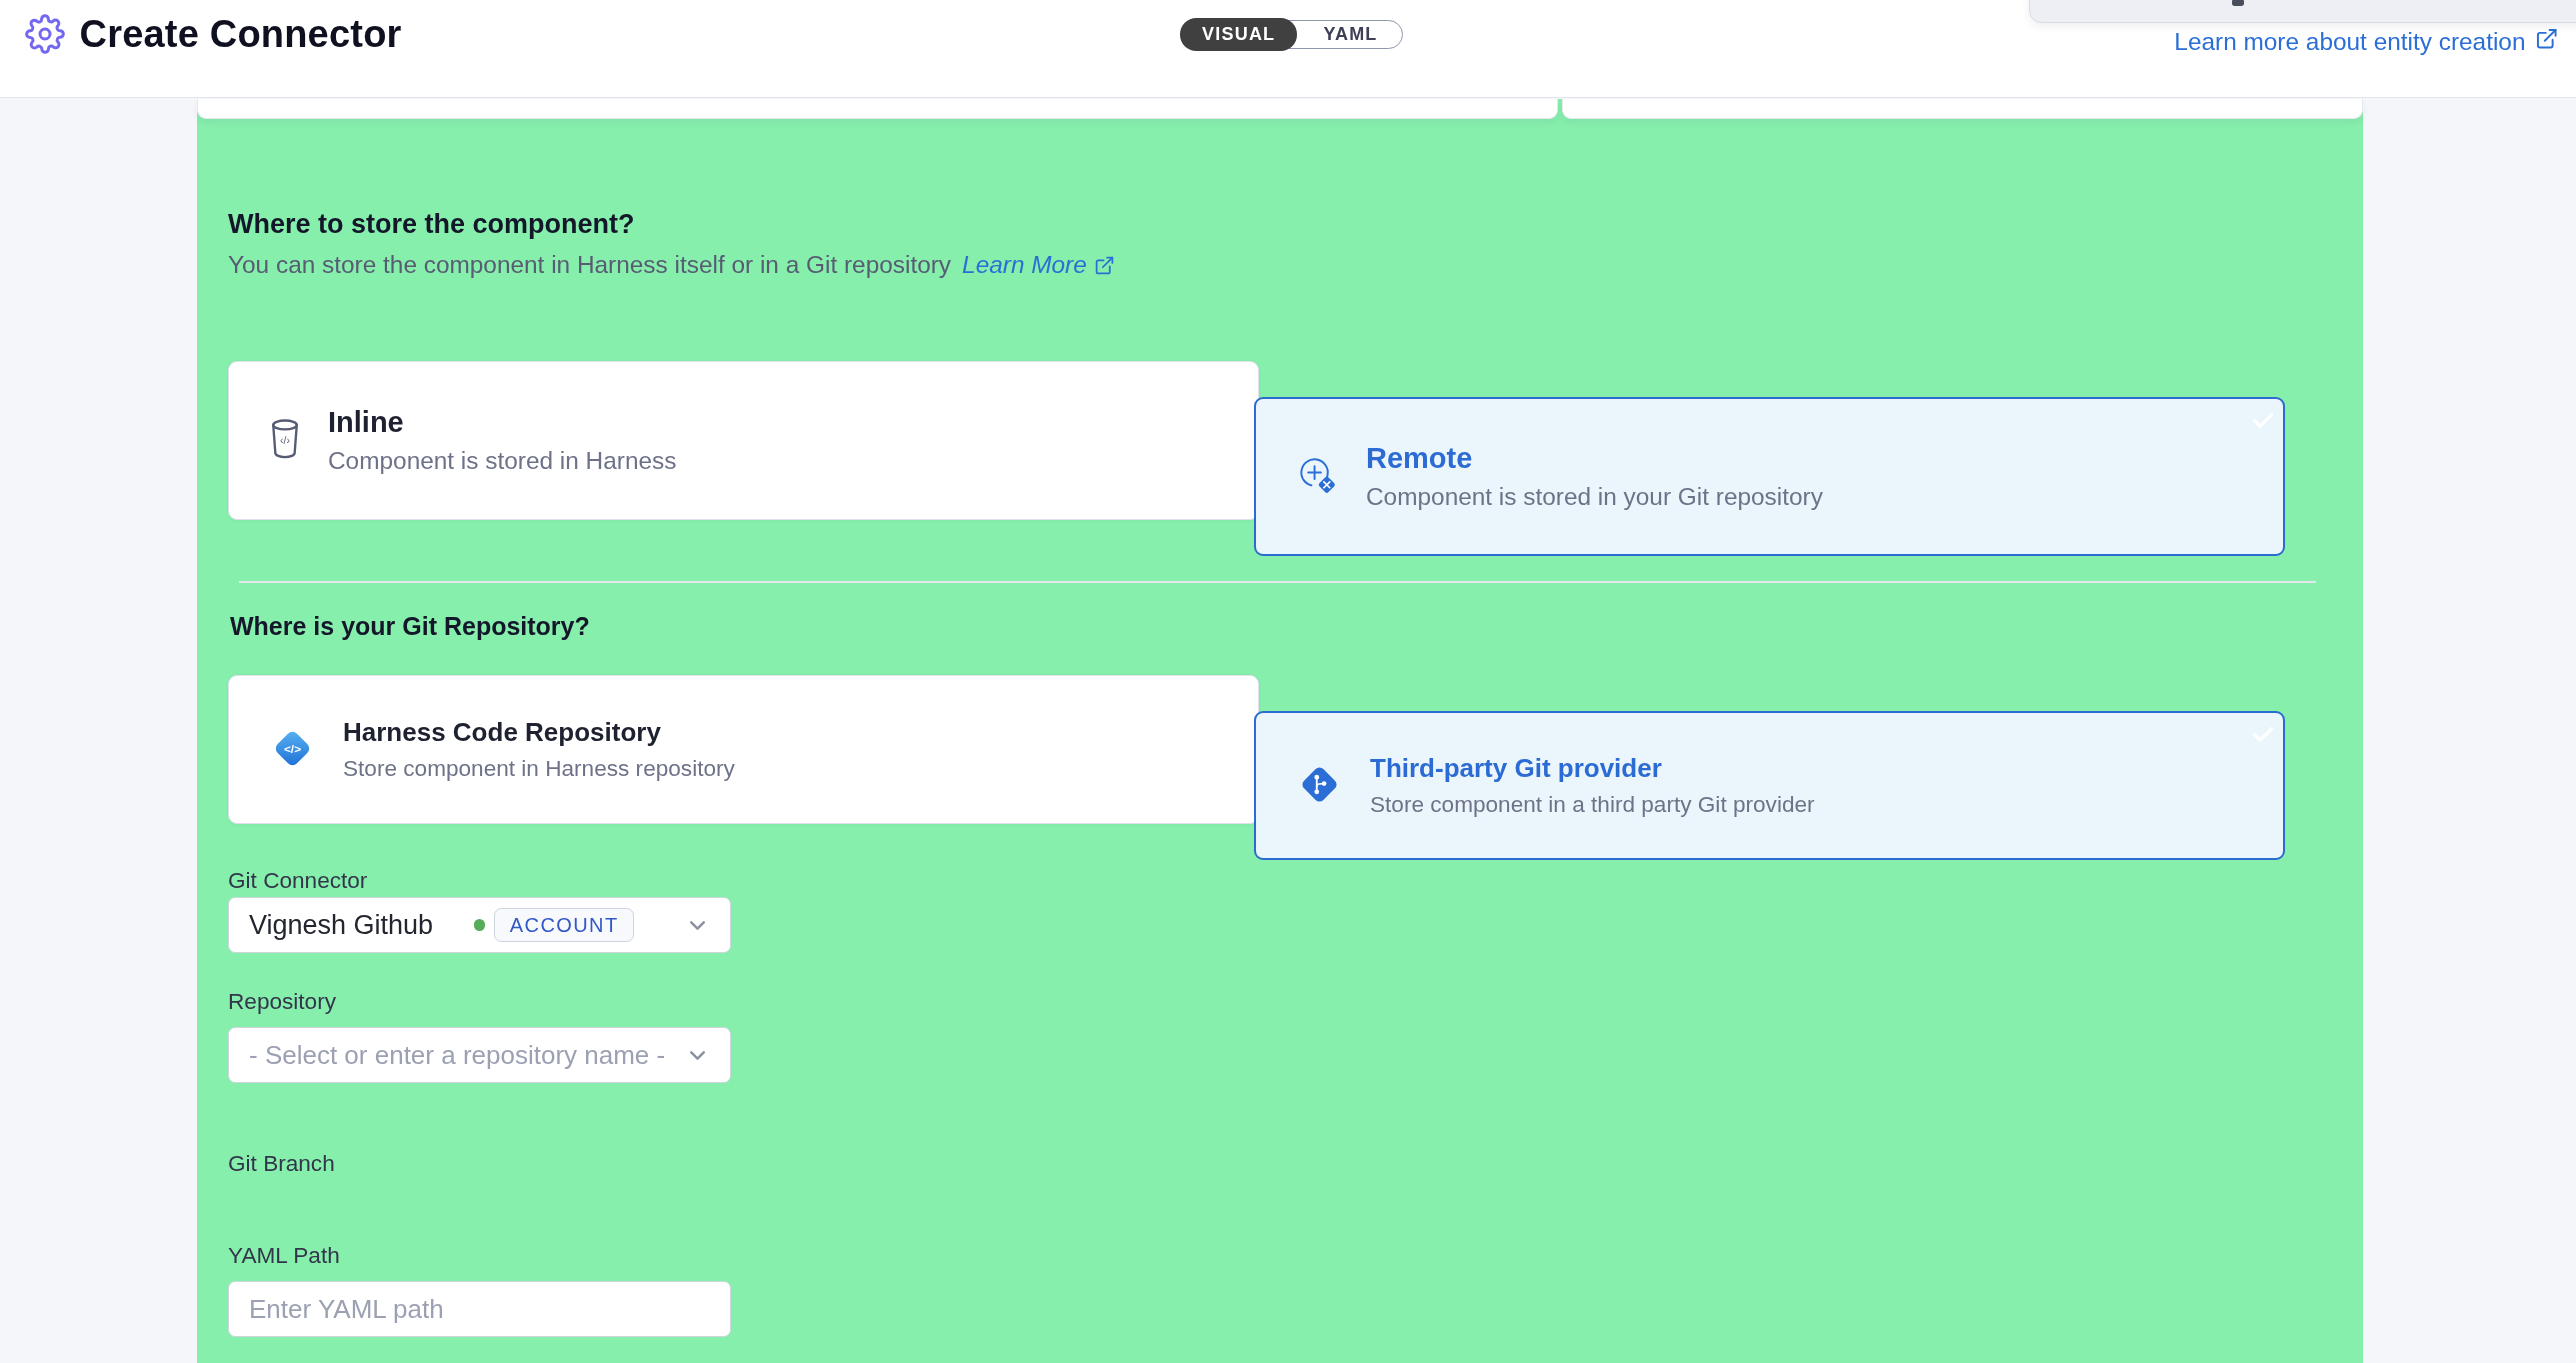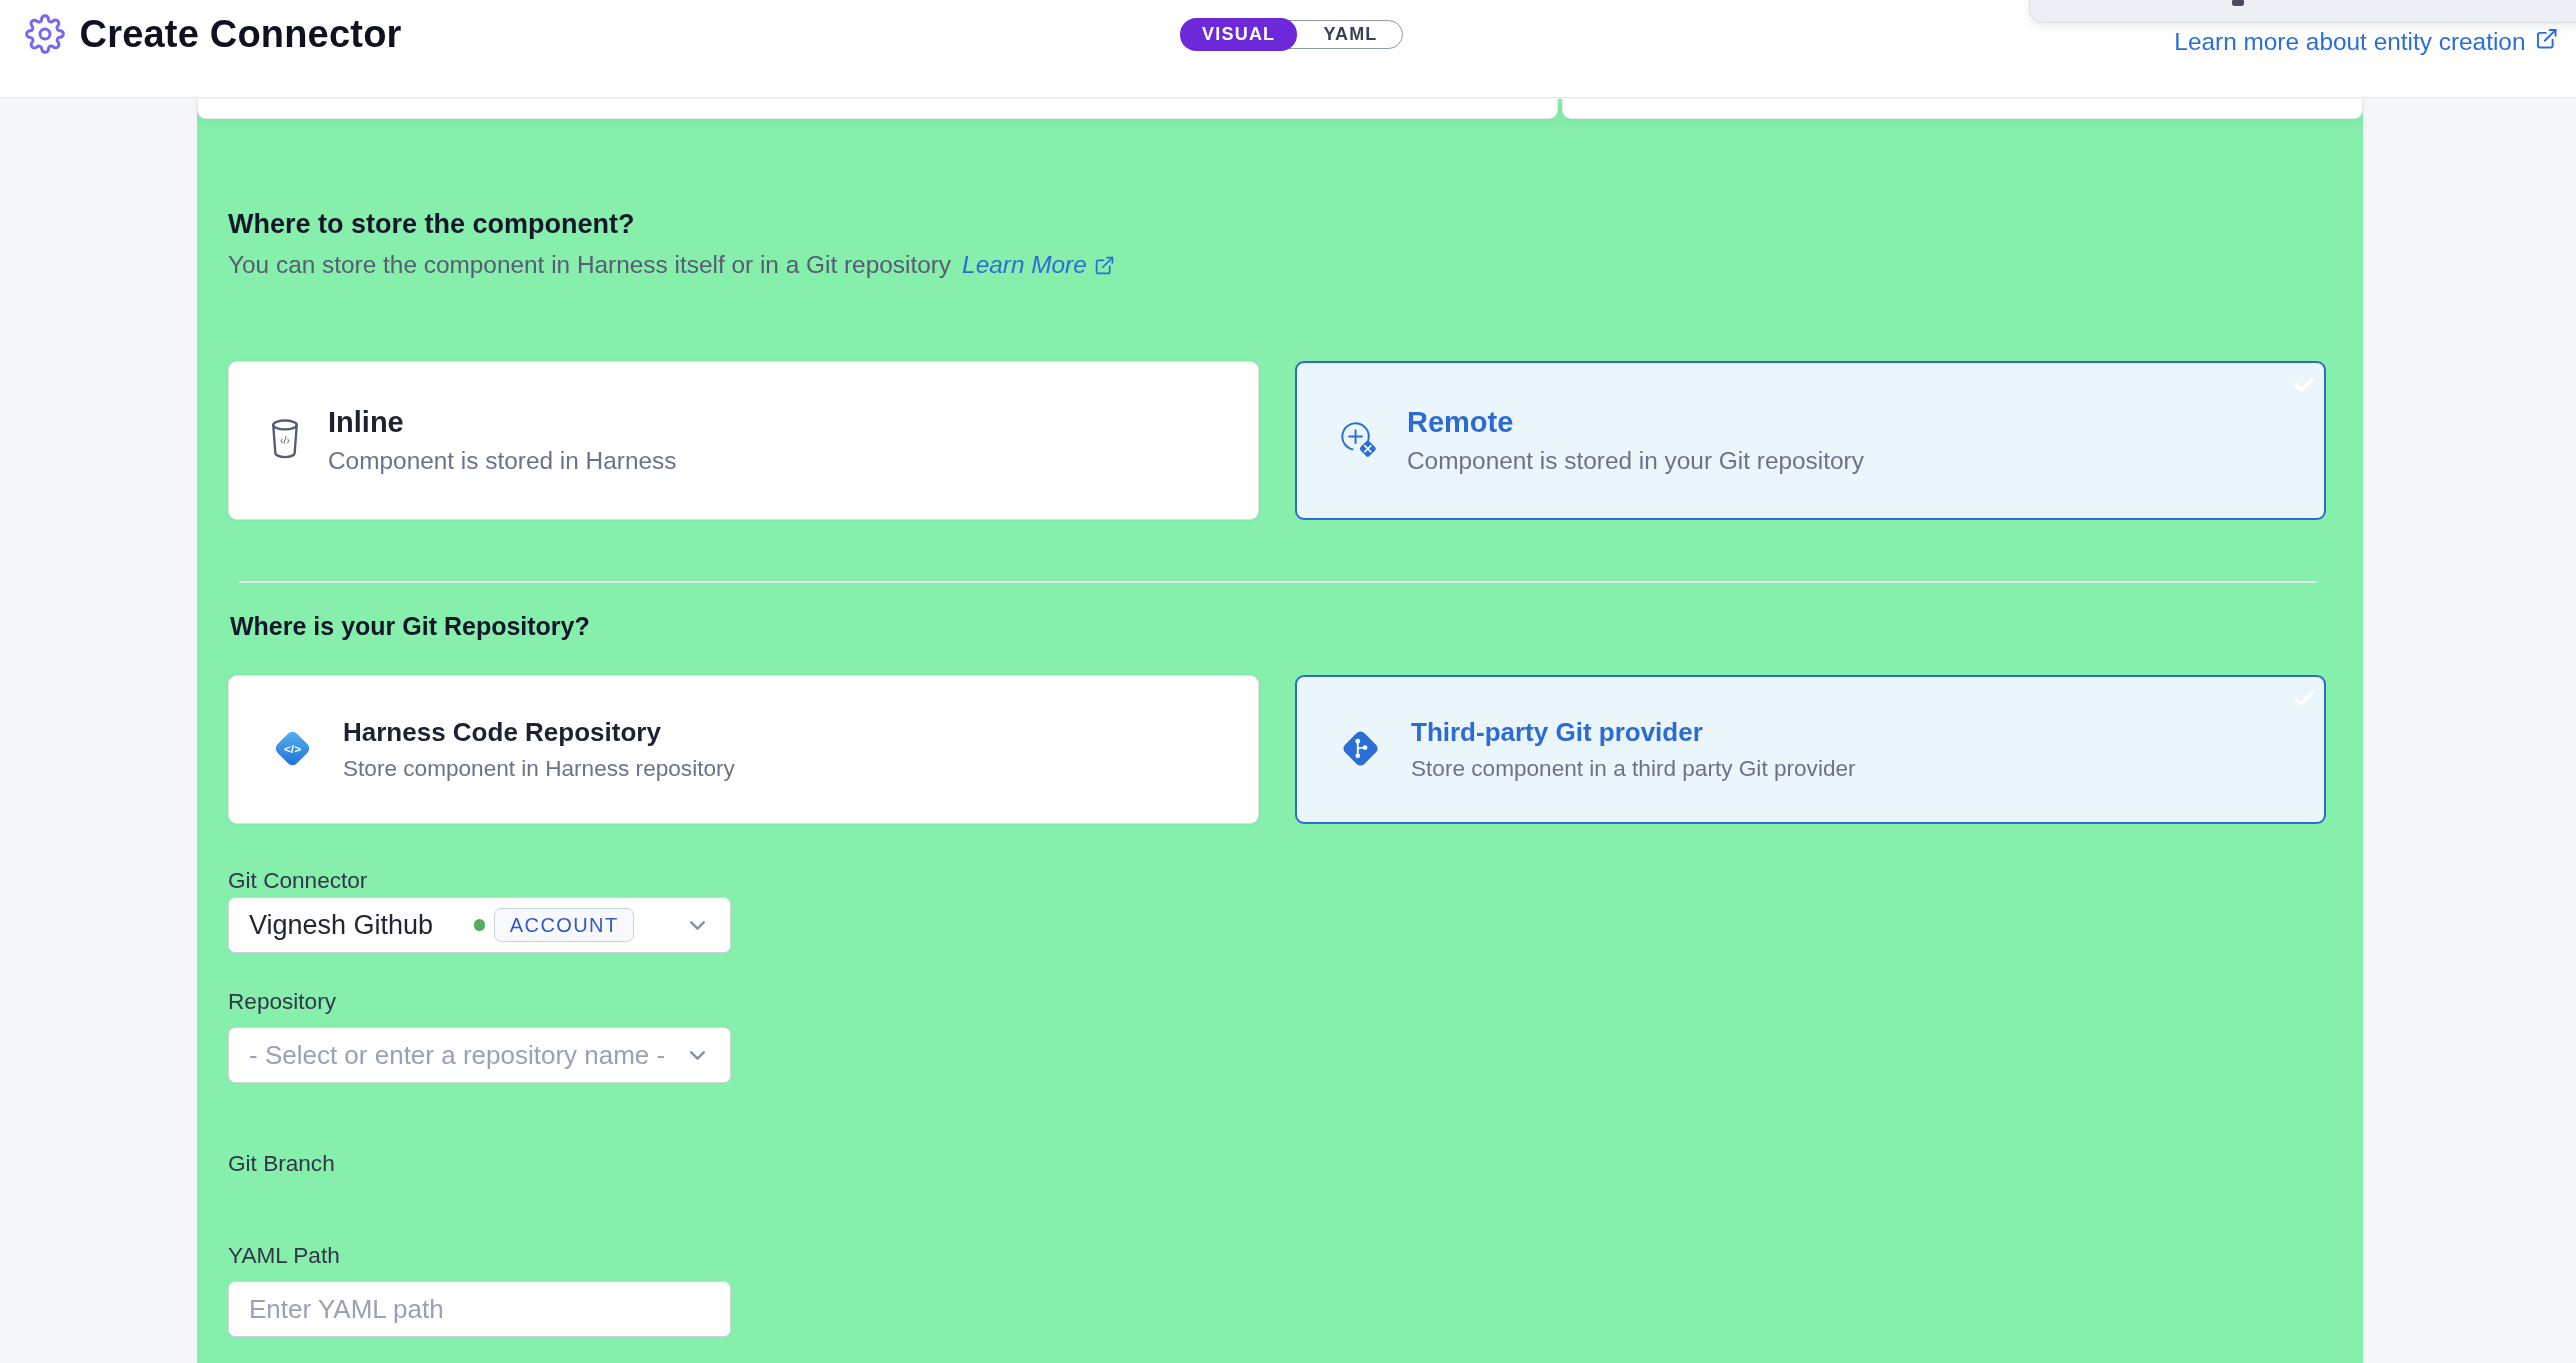--- a/index.html
+++ b/index.html
@@ -19,21 +19,21 @@
   .header-left { position:absolute; left:25px; top:12.6px; display:flex; align-items:center; gap:14.5px; }
   .gear-icon svg { display:block; }
   .page-title { font-size:38px; font-weight:700; color:#0f1120; letter-spacing:0.2px; }
 
   .mode-toggle {
     position:absolute; left:1181px; top:20px; width:222px; height:29px;
     background:#ffffff; border:1.8px solid #9096ab; border-radius:16.3px;
   }
   .toggle-visual {
     position:absolute; left:-1.8px; top:-2.7px; width:117px; height:33px;
-    background:#6d28d9; border-radius:16.3px;
+    background:#404040; border-radius:16.3px;
     display:flex; align-items:center; justify-content:center;
     color:#ffffff; font-size:18px; font-weight:700; letter-spacing:1.2px; cursor:pointer;
   }
   .toggle-yaml {
     position:absolute; right:0; top:0; width:103px; height:100%;
     display:flex; align-items:center; justify-content:center;
     color:#3c3f55; font-size:18px; font-weight:700; letter-spacing:1.2px; cursor:pointer;
   }
 
   .header-link {
@@ -78,21 +78,21 @@
   
   .card {
     position:absolute; width:1031px; border-radius:9px; cursor:pointer;
     background:#ffffff; border:1.8px solid #dfe2eb;
     box-shadow:0 0.9px 3.6px rgba(30,40,80,.05);
     display:flex; align-items:center; padding:0 38px; overflow:hidden;
   }
   .row1 { top:262px; height:159px; }
   .row2 { top:576px; height:149px; }
   .card-left { left:31px; }
-  .card-right { left:1098px; }
+  .card-right { left:1057px;margin-top:36px; }
   .card.selected { background:#ebf5fc; border:2.7px solid #2a6cd0; box-shadow:none; }
   .card-text { margin-left:25px; display:flex; flex-direction:column; gap:8.1px; }
   .card-title { font-size:29px; font-weight:700; color:#1e2130; }
   .row2 .card-title { font-size:26px; }
   .card.selected .card-title { color:#2b6bd3; }
   .card-desc { font-size:24.4px; color:#6d7288; }
   .row2 .card-desc { font-size:22.6px; }
 
   .corner { position:absolute; top:-2.7px; right:-2.7px; width:74px; height:74px; overflow:hidden; border-top-right-radius:9px; }
   .corner-tri { width:0; height:0; border-top:74px solid #3173d3; border-left:74px solid transparent; }

